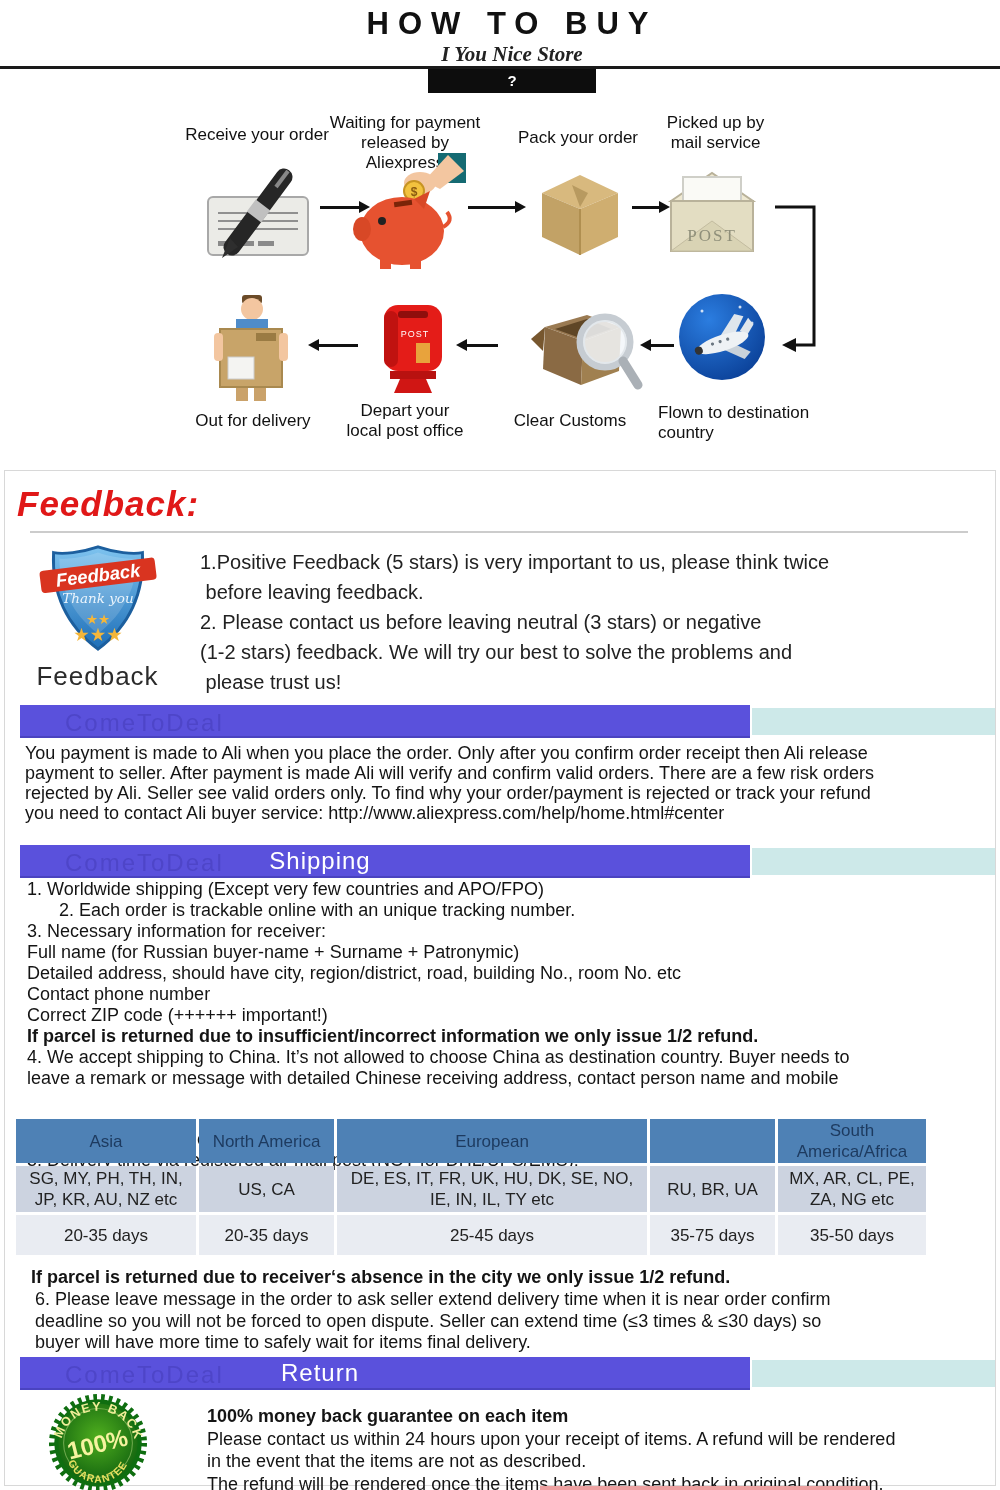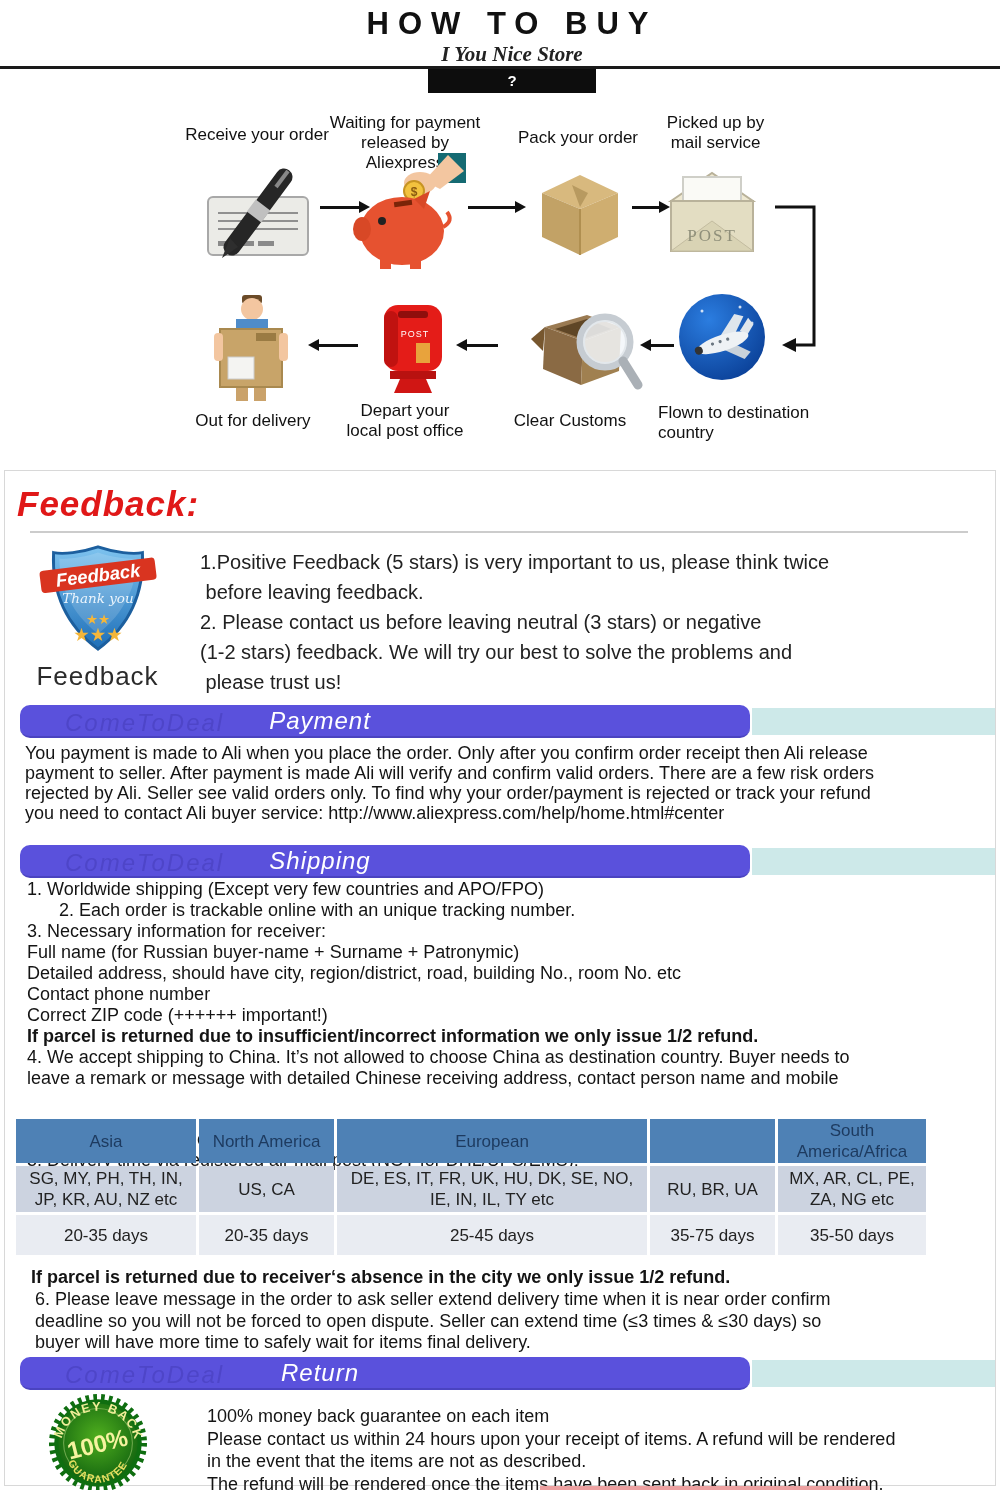--- a/index.html
+++ b/index.html
@@ -31,21 +31,21 @@
   .fb-heading{position:absolute;top:13px;left:12px;font-size:35px;font-weight:bold;
     font-style:italic;color:#e01818;letter-spacing:1px;}
   .fb-rule{position:absolute;top:60px;left:25px;width:938px;height:2px;background:#ccc;}
   .fb-badge{position:absolute;top:70px;left:30px;width:125px;text-align:center;}
   .fb-caption{margin-top:2px;font-size:26px;color:#2b2b2b;letter-spacing:1px;}
   .fb-lines{position:absolute;top:76px;left:195px;}
   .fb-lines div{font-size:20px;line-height:30px;white-space:pre;color:#222;}
 
   .section-bar{position:absolute;left:15px;width:975px;height:34px;}
   .bar-purple{position:absolute;left:0;top:0;width:730px;height:31px;background:#5a51dc;
-    border-radius:10px;border-bottom:2px solid #4a43c0;font-style:italic;}
+    border-radius:0;border-bottom:2px solid #4a43c0;}
   .bar-cyan{position:absolute;left:732px;top:3px;width:243px;height:27px;background:#cde9e9;}
   .bar-title{position:absolute;left:0;top:2px;width:600px;text-align:center;
     color:#fff;font-size:24px;letter-spacing:1px;}
   .bar-watermark{position:absolute;left:45px;top:4px;font-size:24px;color:#4a42c2;
     letter-spacing:2px;opacity:0.75;}
 
   .txt-lines{position:absolute;}
   .txt-lines div{font-size:18px;white-space:pre;color:#141414;}
   .bold-line{font-weight:bold;}
 
@@ -239,21 +239,20 @@
     <div>1.Positive Feedback (5 stars) is very important to us, please think twice</div>
     <div> before leaving feedback.</div>
     <div>2. Please contact us before leaving neutral (3 stars) or negative</div>
     <div>(1-2 stars) feedback. We will try our best to solve the problems and</div>
     <div> please trust us!</div>
   </div>
 
   <div class="section-bar" style="top:234px;">
     <div class="bar-purple">
       <span class="bar-watermark">ComeToDeal</span>
-      <span class="bar-title">Payment</span>
     </div>
     <div class="bar-cyan"></div>
   </div>
   <div class="txt-lines" style="left:20px;top:272px;">
     <div style="line-height:20px;">You payment is made to Ali when you place the order. Only after you confirm order receipt then Ali release</div>
     <div style="line-height:20px;">payment to seller. After payment is made Ali will verify and confirm valid orders. There are a few risk orders</div>
     <div style="line-height:20px;">rejected by Ali. Seller see valid orders only. To find why your order/payment is rejected or track your refund</div>
     <div style="line-height:20px;">you need to contact Ali buyer service: http://www.aliexpress.com/help/home.html#center</div>
   </div>
 
@@ -347,20 +346,20 @@
         <textPath href="#mb-top" startOffset="8%">MONEY BACK</textPath>
       </text>
       <text x="50" y="56" text-anchor="middle" font-size="23" font-weight="bold" fill="#f6f3a0" transform="rotate(-14 50 50)">100%</text>
       <text font-size="10" font-weight="bold" fill="#e8e060" letter-spacing="1">
         <textPath href="#mb-bot" startOffset="12%">GUARANTEE</textPath>
       </text>
     </svg>
   </div>
 
   <div class="txt-lines" style="left:202px;top:934px;">
-    <div style="line-height:22.5px;">100% money back guarantee on each item</div>
+    <div style="line-height:22.5px;font-weight:bold;">100% money back guarantee on each item</div>
     <div style="line-height:22.5px;">Please contact us within 24 hours upon your receipt of items. A refund will be rendered</div>
     <div style="line-height:22.5px;">in the event that the items are not as described.</div>
     <div style="line-height:22.5px;">The refund will be rendered once the items have been sent back in original condition.</div>
   </div>
 </div>
 
 <div class="bottom-strip"></div>
 
 </body></html>

